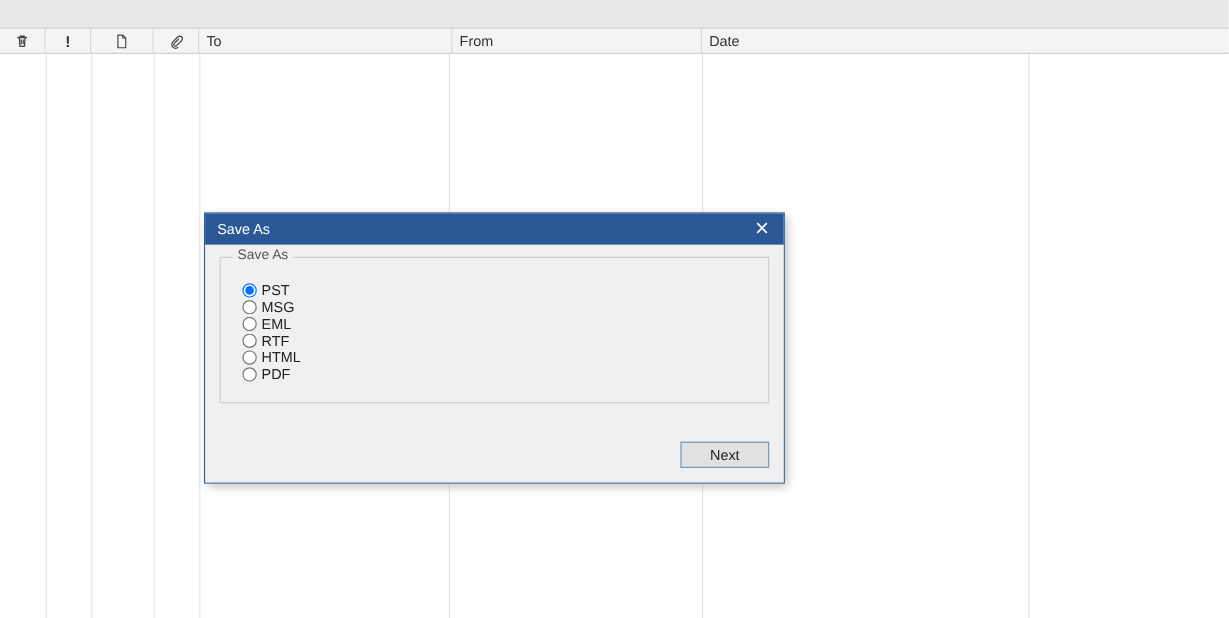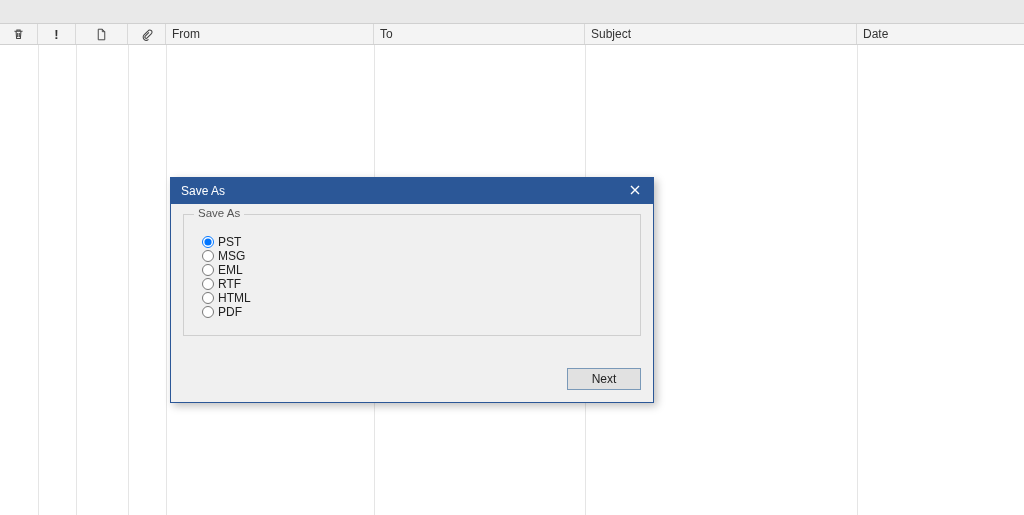--- a/index.html
+++ b/index.html
@@ -177,28 +177,25 @@
       </svg>
     </span>
   </div>
   <div class="hdr-cell icon-col col-attach">
     <span>
       <svg class="icon-svg" viewBox="0 0 16 16" fill="none" stroke="#444" stroke-width="1.3">
         <path d="M11 5.5l-4.5 4.5a1.6 1.6 0 102.3 2.3l5-5a2.7 2.7 0 10-3.8-3.8l-5 5a3.8 3.8 0 105.4 5.4"></path>
       </svg>
     </span>
   </div>
+  <div class="hdr-cell col-to">
+    <span>To</span>
+  </div>
   <div class="hdr-cell col-from">
     <span>From</span>
-  </div>
-  <div class="hdr-cell col-to">
-    <span>To</span>
-  </div>
-  <div class="hdr-cell col-subject">
-    <span>Subject</span>
   </div>
   <div class="hdr-cell col-date">
     <span>Date</span>
   </div>
 </div>
 
 <div class="grid-body">
   <div class="grid-line" style="left:38px"></div>
   <div class="grid-line" style="left:76px"></div>
   <div class="grid-line" style="left:128px"></div>

